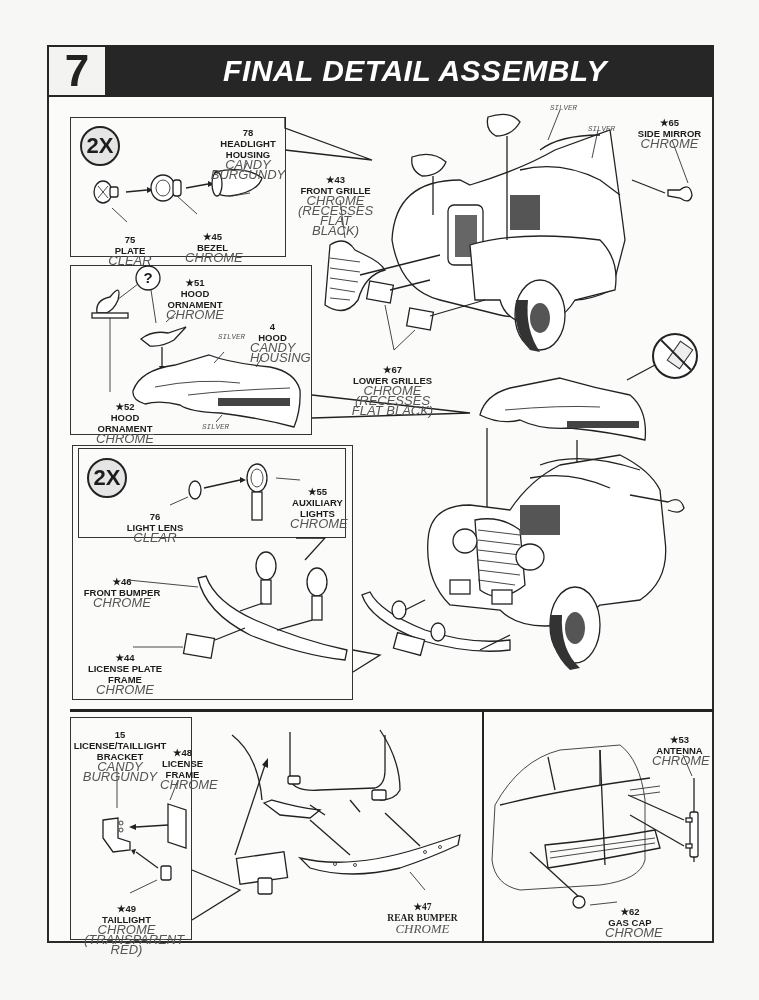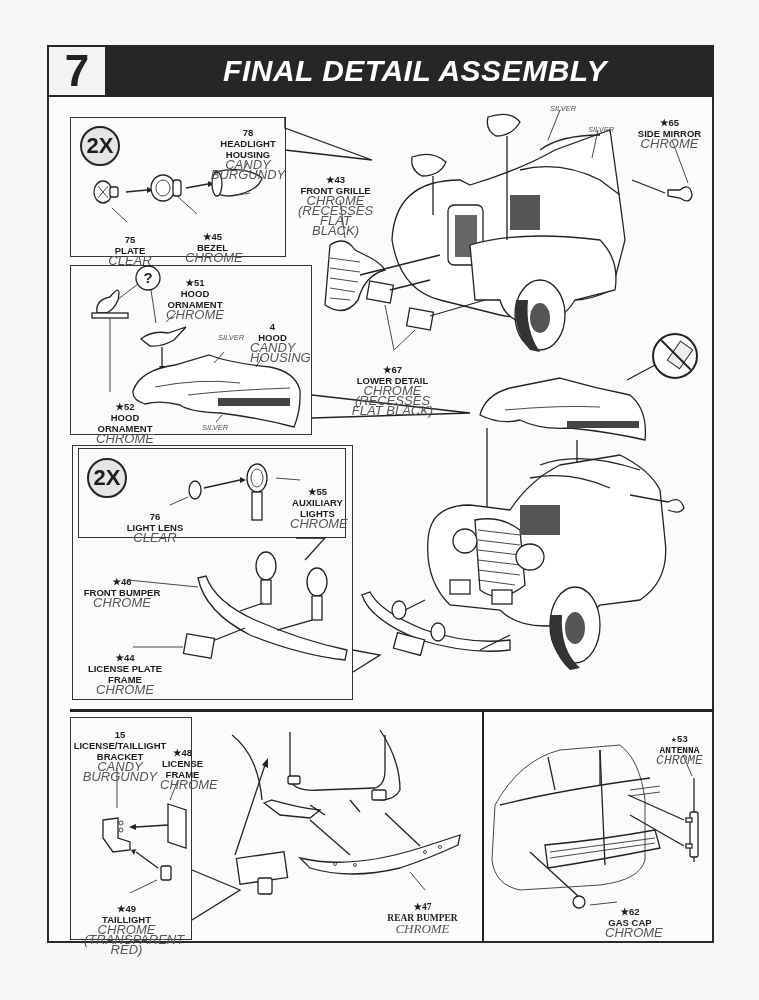--- a/index.html
+++ b/index.html
@@ -12,21 +12,21 @@
              font-weight:bold; font-size:44px; color:#222; }
   .title { left:120px; top:48px; width:590px; height:46px; display:flex; align-items:center; justify-content:center;
            color:#fff; font-weight:bold; font-style:italic; font-size:30px; letter-spacing:0.5px; }
   .box { border:1.5px solid #333; box-sizing:border-box; background:transparent; }
   .badge2x { width:40px; height:40px; border:2.5px solid #222; border-radius:50%; display:flex; align-items:center; justify-content:center;
              font-weight:bold; font-size:22px; background:#e5e5e5; box-sizing:border-box; }
   .lbl { text-align:center; line-height:11px; font-size:9px;margin-top:9px; }
   .lbl .num { font-weight:bold; font-size:9.5px; display:block; }
   .lbl .name { font-weight:bold; font-size:9.5px; display:block; }
   .lbl .finish { font-style:italic; font-size:13px; color:#555; display:block; line-height:10px; }
-  .note { font-style:italic; font-size:7.5px; color:#555; }
+  .note { font-style:italic; font-size:7.5px; color:#555;font-family:Liberation Mono, monospace; }
   .hline { height:3px; background:#222; }
   .vline { width:2px; background:#222; }
   svg { position:absolute; overflow:visible; }
   .stroke { fill:none; stroke:#222; stroke-width:1.3; }
   .stroke-thin { fill:none; stroke:#333; stroke-width:0.9; }
   .fillw { fill:#fff; stroke:#222; stroke-width:1.3; }
 </style>
 </head>
 <body>
 
@@ -262,21 +262,21 @@
 
 <div class="abs lbl" style="left:298px;top:165px;width:75px;">
   <span class="num">★43</span>
   <span class="name">FRONT GRILLE</span>
   <span class="finish">CHROME</span>
   <span class="finish">(RECESSES</span>
   <span class="finish">FLAT BLACK)</span>
 </div>
 <div class="abs lbl" style="left:345px;top:355px;width:95px;">
   <span class="num">★67</span>
-  <span class="name">LOWER DETAIL</span>
+  <span class="name">LOWER GRILLES</span>
   <span class="finish">CHROME</span>
   <span class="finish">(RECESSES FLAT BLACK)</span>
 </div>
 <div class="abs lbl" style="left:632px;top:108px;width:75px;">
   <span class="num">★65</span>
   <span class="name">SIDE MIRROR</span>
   <span class="finish">CHROME</span>
 </div>
 <div class="abs note" style="left:550px;top:104px;">SILVER</div>
 <div class="abs note" style="left:588px;top:125px;">SILVER</div>
@@ -368,21 +368,21 @@
   <span class="num">★49</span>
   <span class="name">TAILLIGHT</span>
   <span class="finish">CHROME</span>
   <span class="finish">(TRANSPARENT RED)</span>
 </div>
 <div class="abs lbl" style="left:385px;top:893px;width:75px;font-family:Liberation Serif, serif;">
   <span class="num">★47</span>
   <span class="name">REAR BUMPER</span>
   <span class="finish">CHROME</span>
 </div>
-<div class="abs lbl" style="left:652px;top:725px;width:55px;font-family:Liberation Mono, monospace;">
+<div class="abs lbl" style="left:652px;top:725px;width:55px;">
   <span class="num">★53</span>
   <span class="name">ANTENNA</span>
   <span class="finish">CHROME</span>
 </div>
 <div class="abs lbl" style="left:605px;top:897px;width:50px;">
   <span class="num">★62</span>
   <span class="name">GAS CAP</span>
   <span class="finish">CHROME</span>
 </div>
 

